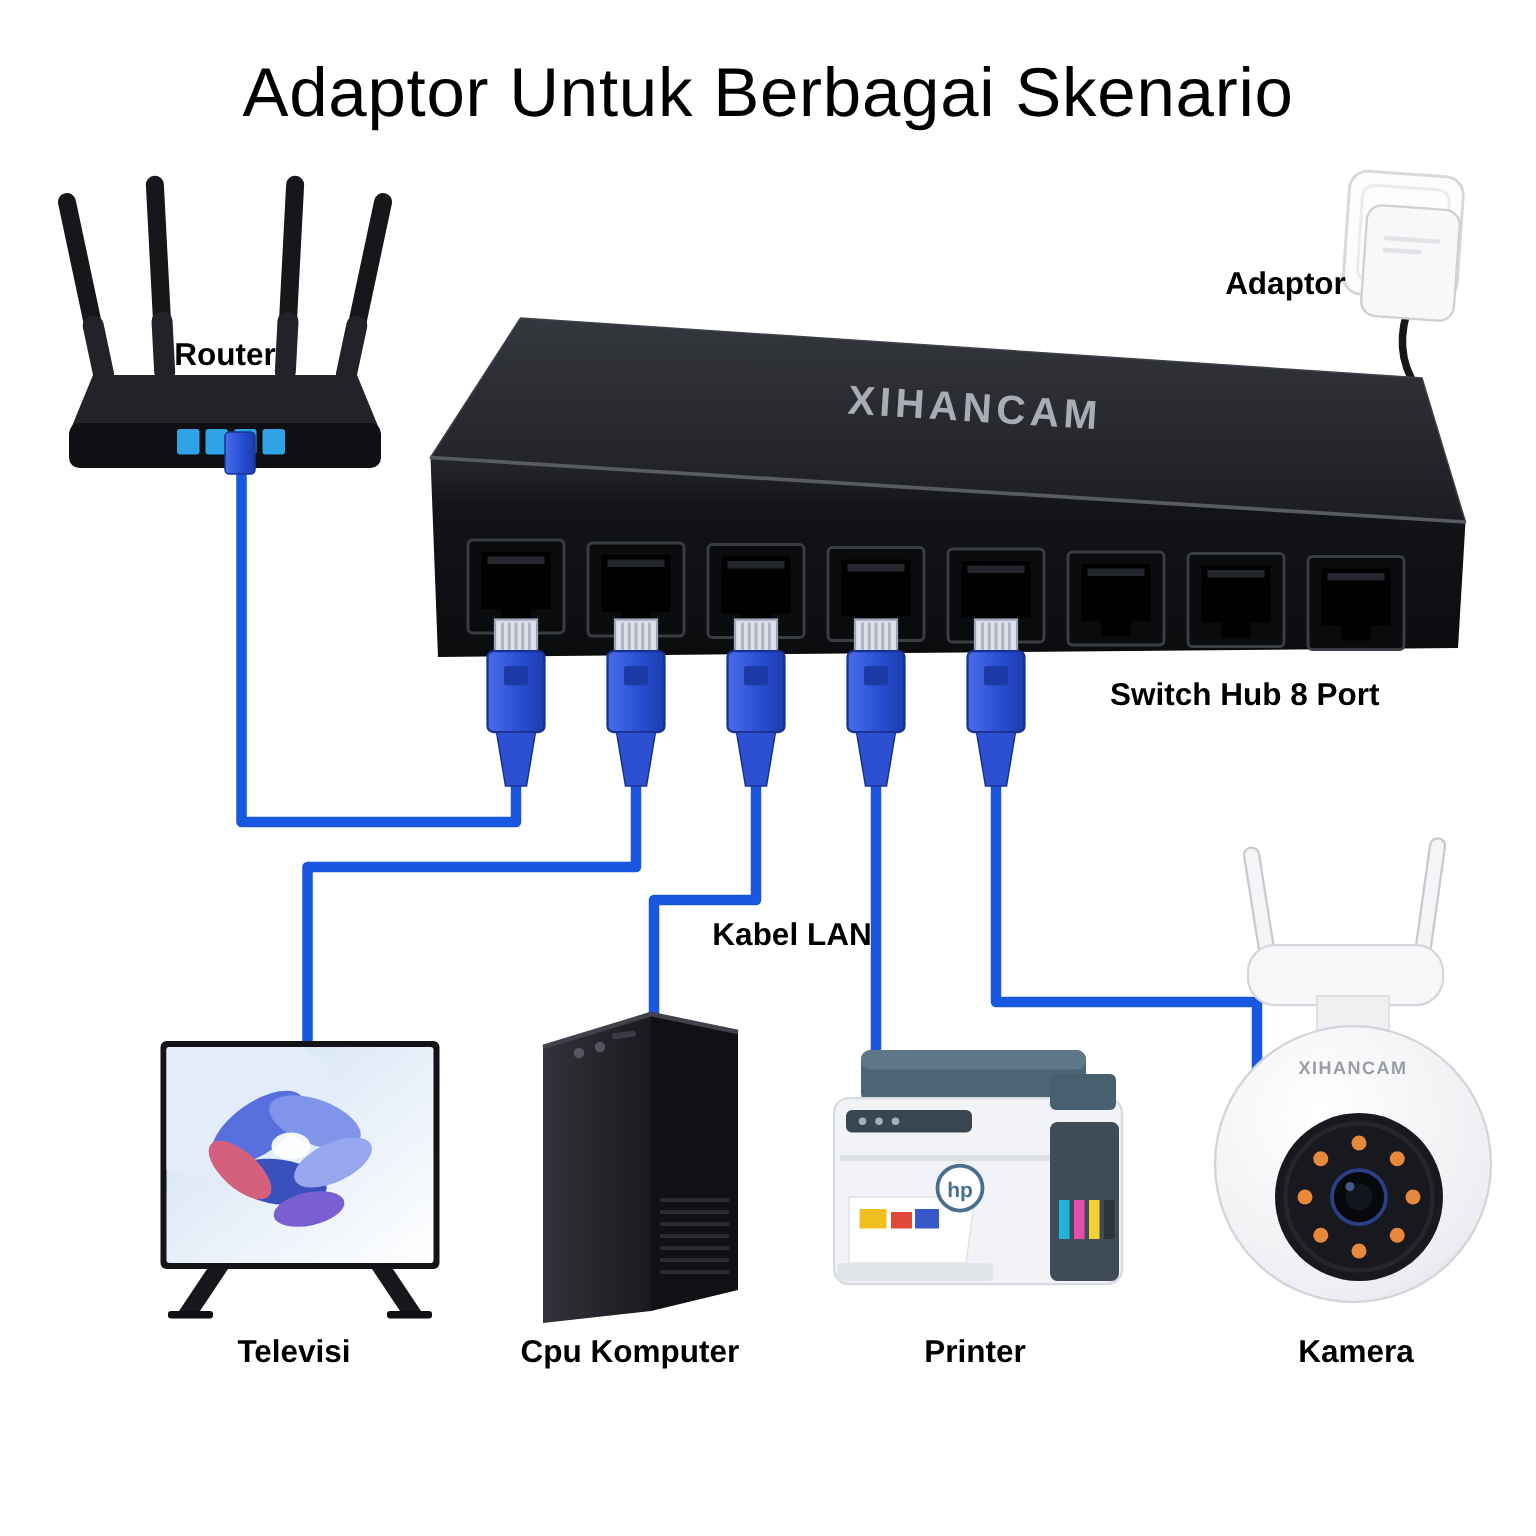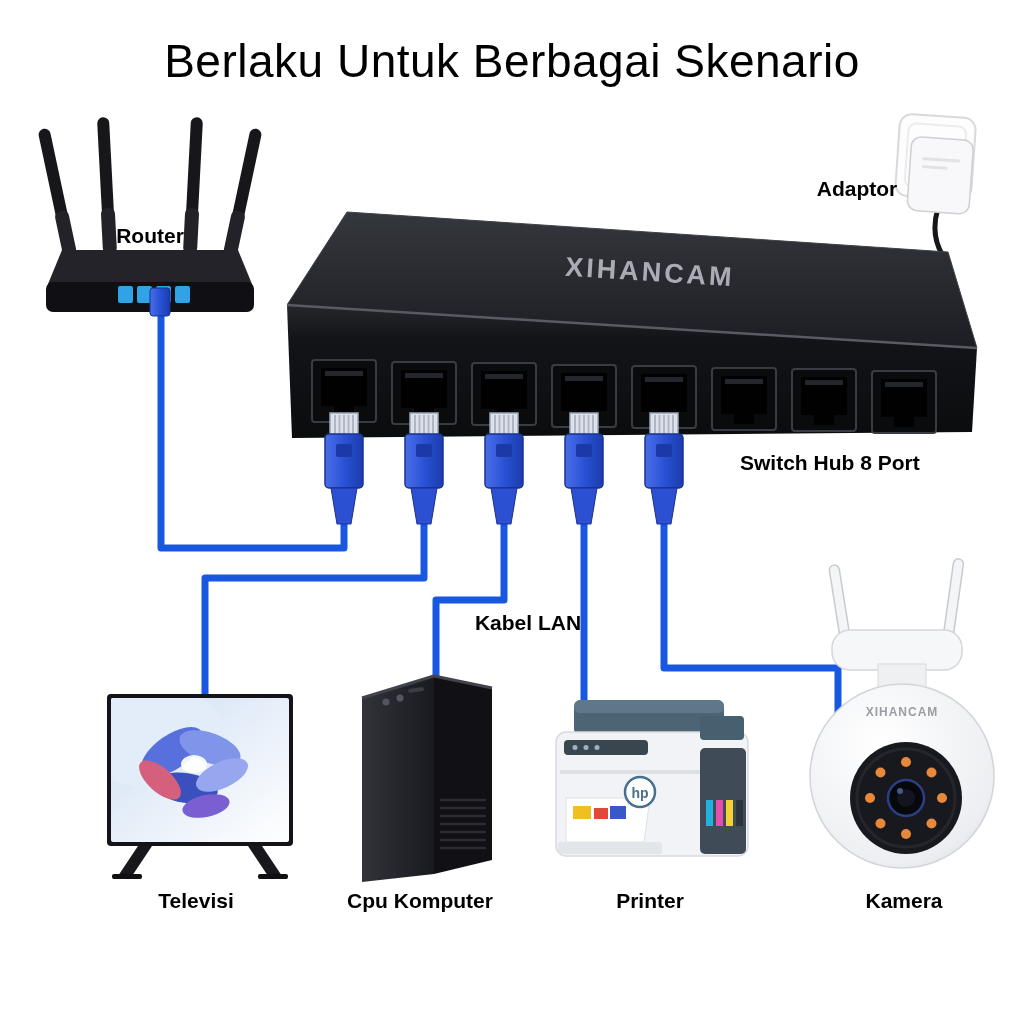--- a/index.html
+++ b/index.html
@@ -16,21 +16,21 @@
   }
   svg.scene { position:absolute; left:0; top:0; width:1024px; height:1024px; }
   svg.scene text { font-family:"Liberation Sans", sans-serif; }
   .lbl { font-weight:bold; fill:#000; }
 </style>
 </head>
 <body>
 
 <div class="stage">
 
-  <h1 class="page-title">Berlaku Untuk Berbagai Skenario</h1>
+  <h1 class="page-title">Adaptor Untuk Berbagai Skenario</h1>
 
   <svg class="scene" viewBox="0 0 1024 1024">
     <defs>
       <linearGradient id="gTop" x1="0" y1="0" x2="0" y2="1">
         <stop offset="0" stop-color="#35373e"></stop>
           <stop offset="1" stop-color="#1c1d22"></stop>
       </linearGradient>
       <linearGradient id="gFront" x1="0" y1="0" x2="0" y2="1">
         <stop offset="0" stop-color="#26272c"></stop>
           <stop offset="0.25" stop-color="#131418"></stop>

